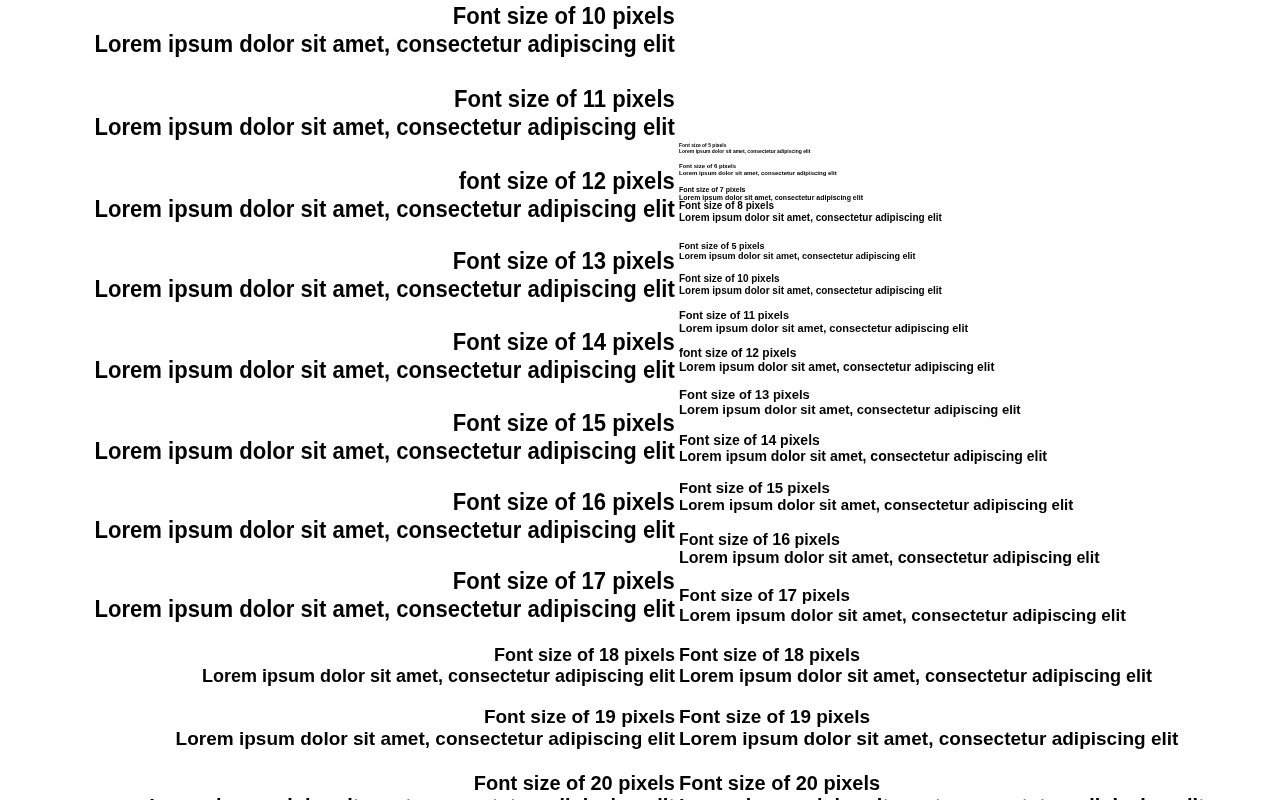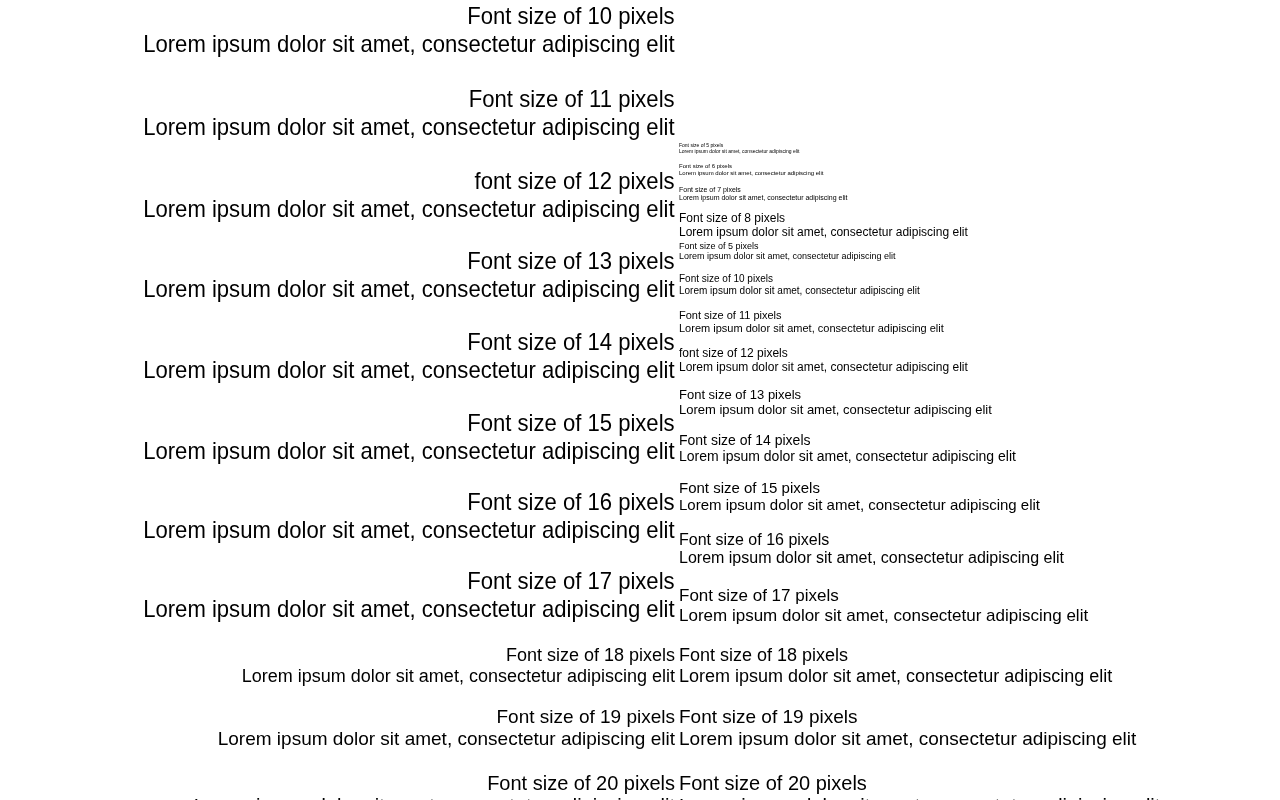--- a/index.html
+++ b/index.html
@@ -20,21 +20,21 @@
       width: 675px;
       text-align: right;
     }
     .col-right {
       position: absolute;
       left: 679px;
       top: 0;
       width: 600px;
       text-align: left;
     }
-    .entry { position: absolute; right: 0; white-space: nowrap; }
+    .entry { position: absolute; right: 0; white-space: nowrap; font-weight: bold; }
     .col-right .entry { left: 0; right: auto; }
     .entry .title, .entry .body { display: block; line-height: 1.15; }
     .left-big .title, .left-big .body {
       font-size: 24px;
       transform: scaleX(0.92);
       transform-origin: right center;
     }
   </style>
 </head>
 <body>
@@ -93,21 +93,21 @@
       <span class="body">Lorem ipsum dolor sit amet, consectetur adipiscing elit</span>
     </div>
     <div class="entry" style="top:163px;font-size:6px">
       <span class="title">Font size of 6 pixels</span>
       <span class="body">Lorem ipsum dolor sit amet, consectetur adipiscing elit</span>
     </div>
     <div class="entry" style="top:186px;font-size:7px">
       <span class="title">Font size of 7 pixels</span>
       <span class="body">Lorem ipsum dolor sit amet, consectetur adipiscing elit</span>
     </div>
-    <div class="entry" style="top:212px;font-size:12px">
+    <div class="entry" style="top:200px;font-size:10px">
       <span class="title">Font size of 8 pixels</span>
       <span class="body">Lorem ipsum dolor sit amet, consectetur adipiscing elit</span>
     </div>
     <div class="entry" style="top:241px;font-size:9px">
       <span class="title">Font size of 5 pixels</span>
       <span class="body">Lorem ipsum dolor sit amet, consectetur adipiscing elit</span>
     </div>
     <div class="entry" style="top:273px;font-size:10px">
       <span class="title">Font size of 10 pixels</span>
       <span class="body">Lorem ipsum dolor sit amet, consectetur adipiscing elit</span>

